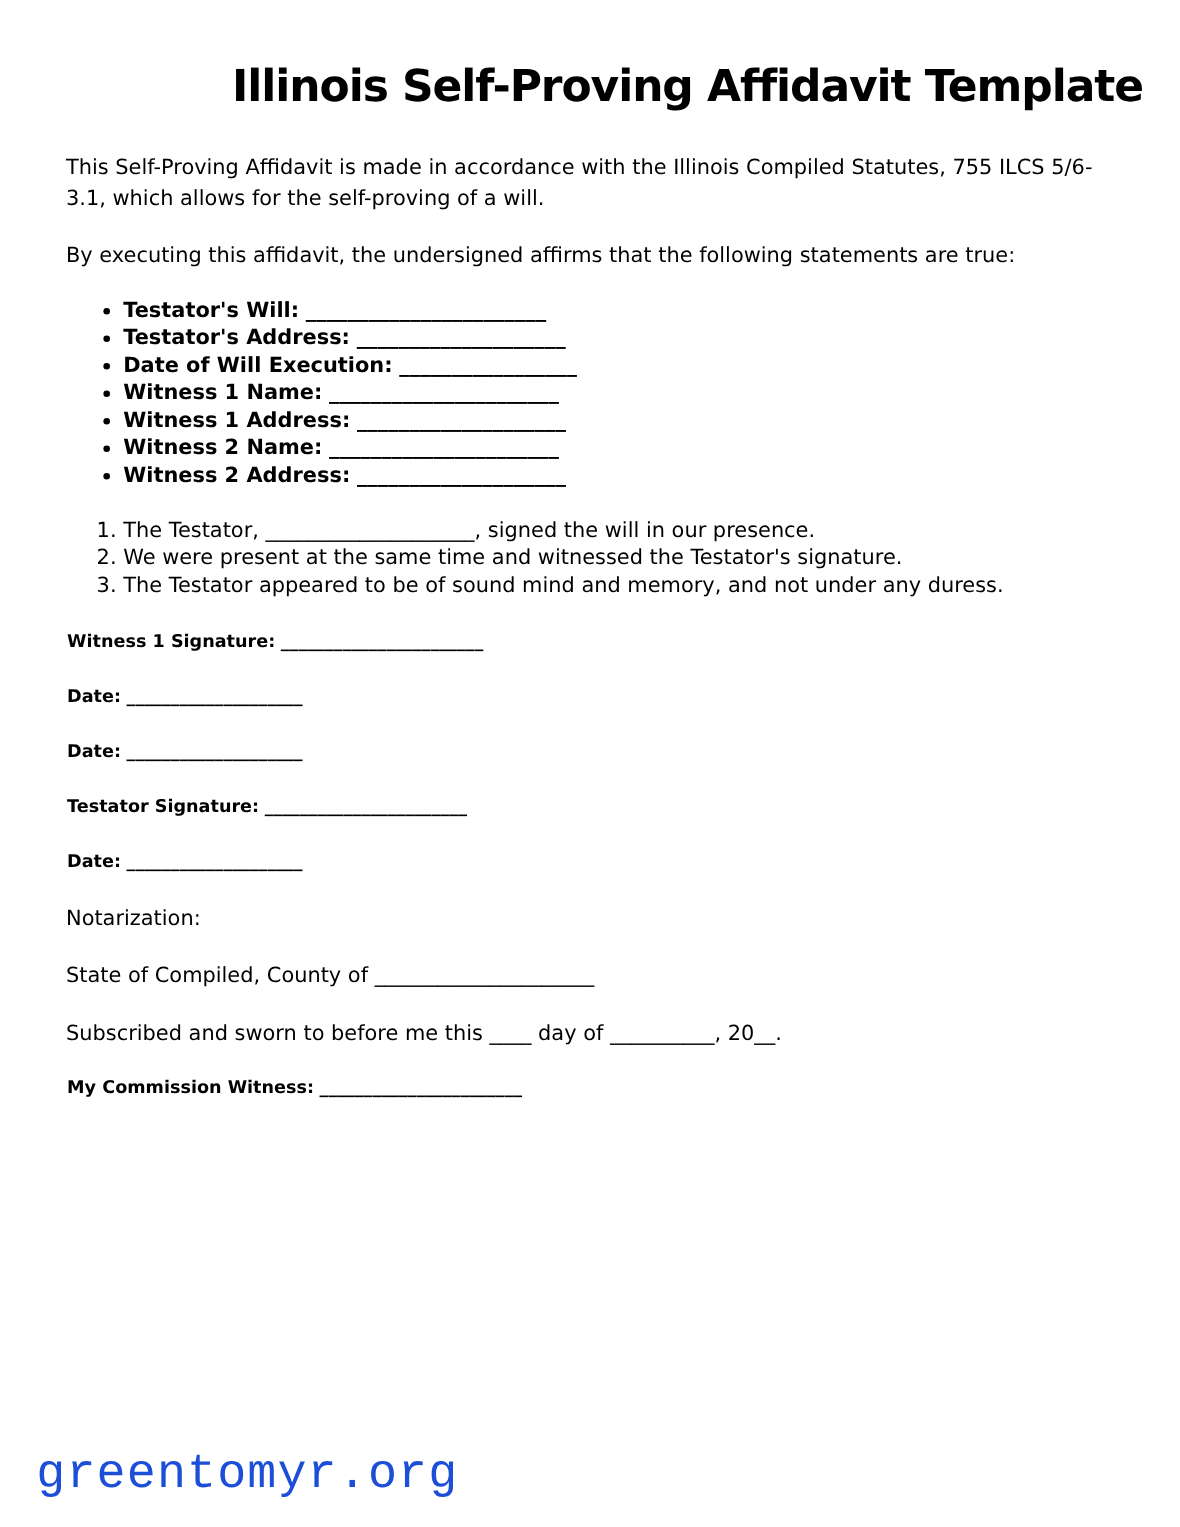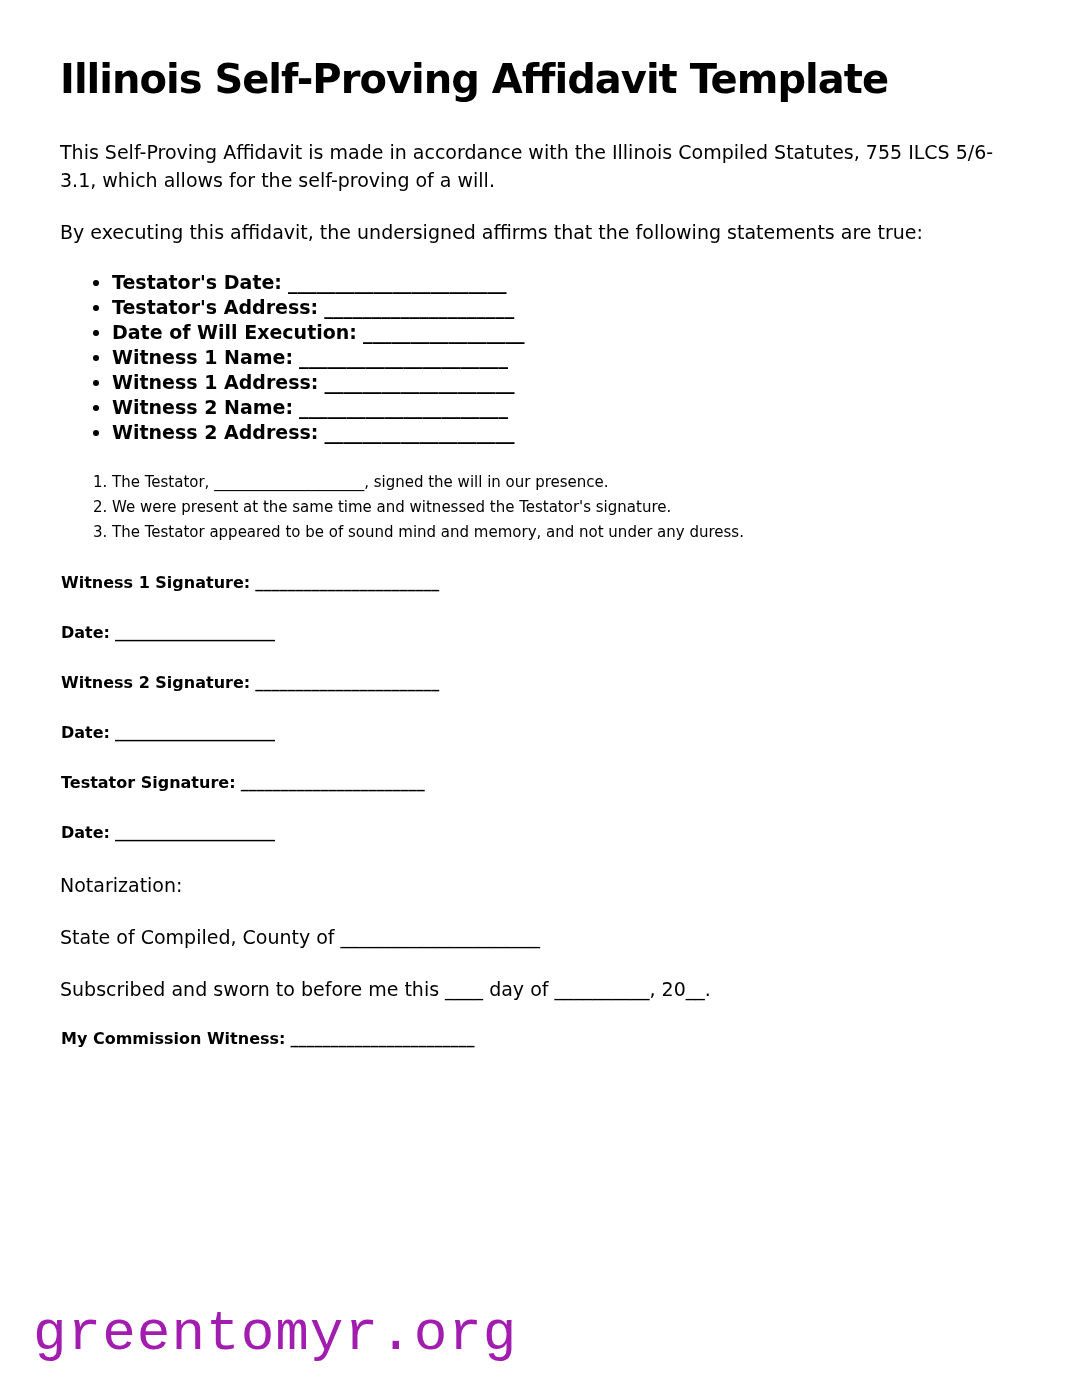--- a/index.html
+++ b/index.html
@@ -14,20 +14,21 @@
   }
   .page {
     padding: 56px 34px 0 60px;
   }
   h1.doc-title {
     font-size: 40px;
     font-weight: bold;
     letter-spacing: -1px;
     white-space: nowrap;
     margin: 0 0 36px 0;
+    text-align: right;
   }
   p.body-text {
     font-size: 19px;
     line-height: 28px;
     margin: 16px 0 24px 0;
   }
   p.intro { max-width: 950px; }
   ul.fields-list {
     margin: 0 0 25px 0;
     padding-left: 52px;
@@ -36,74 +37,73 @@
   ul.fields-list li {
     font-size: 19px;
     line-height: 25px;
   }
   ul.fields-list .field-label { font-weight: bold; }
   ol.declarations-list {
     margin: 0 0 26px 0;
     padding-left: 52px;
   }
   ol.declarations-list li {
-    font-size: 15px;
+    font-size: 19px;
     line-height: 25px;
   }
   p.sig-line {
     font-size: 16px;
     line-height: 24px;
     margin: 0 0 26px 1px;
   }
   p.sig-line .sig-label { font-weight: bold; }
   .blank { font-weight: bold; }
   .watermark {
     position: absolute;
     left: 33px;
     bottom: 22px;
     font-family: "Liberation Mono", monospace;
-    font-size: 56px;
+    font-size: 44px;
     letter-spacing: 1px;
-    color: #a21caf;
+    color: #1d4ed8;
   }
 </style>
 </head>
 <body>
 
 <div class="page">
 
   <h1 class="doc-title">Illinois Self-Proving Affidavit Template</h1>
 
   <p class="body-text intro">This Self-Proving Affidavit is made in accordance with the Illinois Compiled Statutes, 755 ILCS 5/6-3.1, which allows for the self-proving of a will.</p>
 
   <p class="body-text">By executing this affidavit, the undersigned affirms that the following statements are true:</p>
 
   <ul class="fields-list">
-    <li><span class="field-label">Testator's Date:</span> <span class="blank">_______________________</span></li>
+    <li><span class="field-label">Testator's Will:</span> <span class="blank">_______________________</span></li>
     <li><span class="field-label">Testator's Address:</span> <span class="blank">____________________</span></li>
     <li><span class="field-label">Date of Will Execution:</span> <span class="blank">_________________</span></li>
     <li><span class="field-label">Witness 1 Name:</span> <span class="blank">______________________</span></li>
     <li><span class="field-label">Witness 1 Address:</span> <span class="blank">____________________</span></li>
     <li><span class="field-label">Witness 2 Name:</span> <span class="blank">______________________</span></li>
     <li><span class="field-label">Witness 2 Address:</span> <span class="blank">____________________</span></li>
   </ul>
 
 
   <ol class="declarations-list">
     <li>The Testator, ____________________, signed the will in our presence.</li>
     <li>We were present at the same time and witnessed the Testator's signature.</li>
     <li>The Testator appeared to be of sound mind and memory, and not under any duress.</li>
   </ol>
 
 
   <p class="sig-line"><span class="sig-label">Witness 1 Signature:</span> <span class="blank">_______________________</span></p>
 
   <p class="sig-line"><span class="sig-label">Date:</span> <span class="blank">____________________</span></p>
 
-  <p class="sig-line"><span class="sig-label">Witness 2 Signature:</span> <span class="blank">_______________________</span></p>
 
   <p class="sig-line"><span class="sig-label">Date:</span> <span class="blank">____________________</span></p>
 
   <p class="sig-line"><span class="sig-label">Testator Signature:</span> <span class="blank">_______________________</span></p>
 
   <p class="sig-line"><span class="sig-label">Date:</span> <span class="blank">____________________</span></p>
 
   <p class="body-text">Notarization:</p>
 
   <p class="body-text">State of Compiled, County of _____________________</p>

